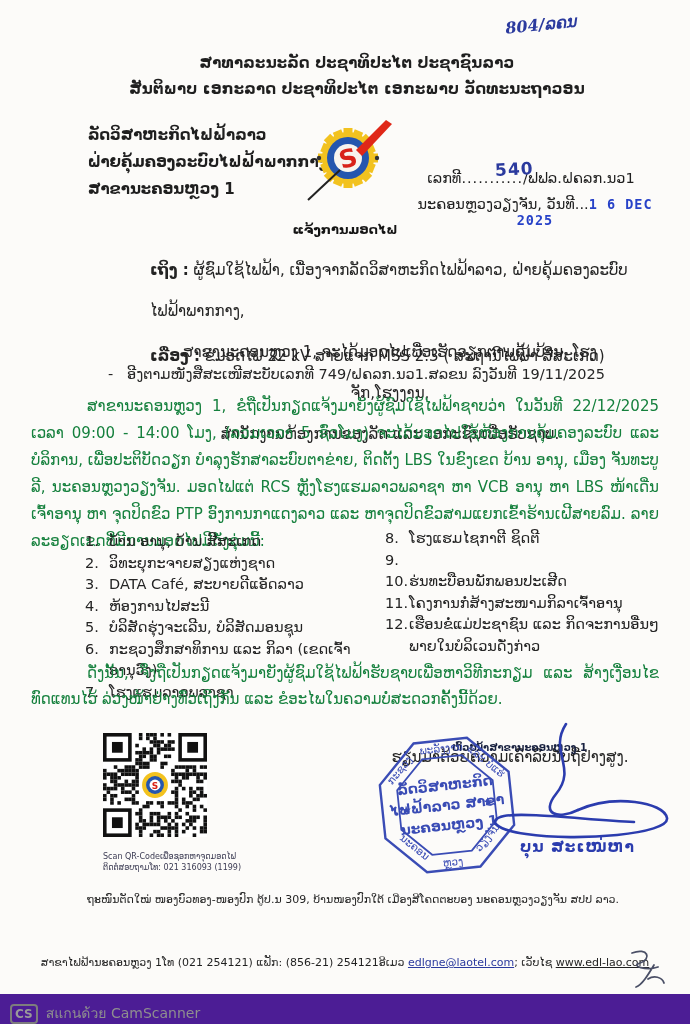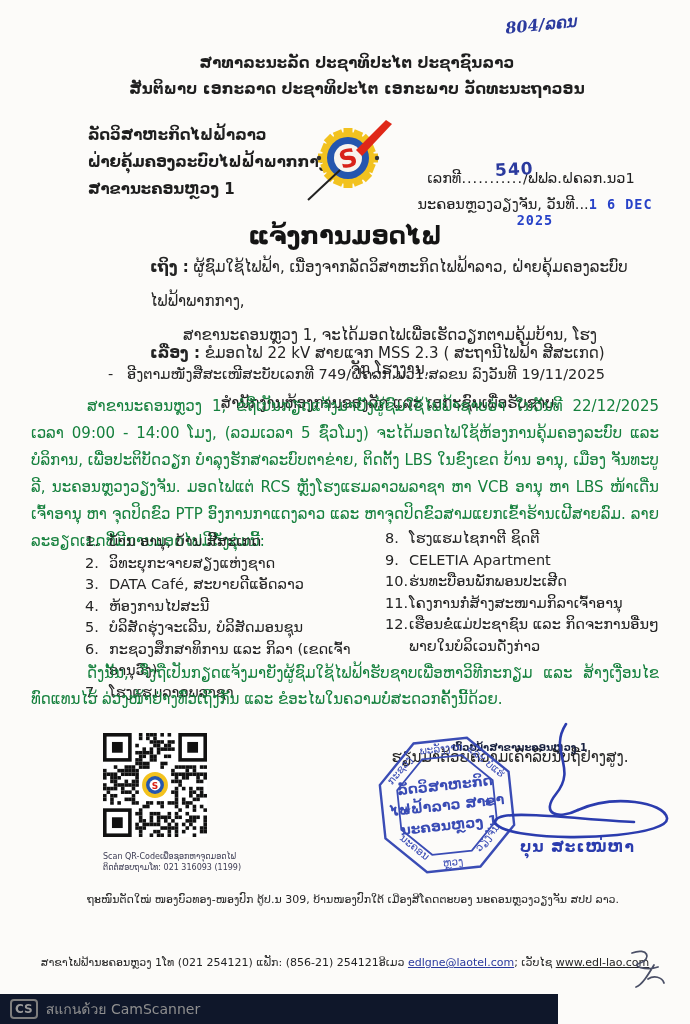--- a/index.html
+++ b/index.html
@@ -15,35 +15,35 @@
   
   .ink{color:#2b3a9e;}
   .hand{font-family:"DejaVu Serif","Liberation Serif",serif;font-style:italic;}
   
   .hdr{width:100%;font-size:15px;font-weight:bold;color:#1f1f1f;letter-spacing:.2px;padding-left:12px;}
   .org{font-size:15px;font-weight:bold;line-height:27px;color:#1f1f1f;}
   .refline{font-size:14.5px;color:#1f1f1f;}
   .dots{letter-spacing:1px;}
   .hand-no{position:absolute;top:-11px;left:34px;font-size:17px;font-weight:bold;transform:rotate(-3deg);}
   .date-stamp{font-family:"DejaVu Sans Mono","Liberation Mono",monospace;font-weight:bold;color:#2742c8;font-size:13.5px;letter-spacing:1px;}
-  .doc-title{width:100%;font-size:24px;font-weight:bold;color:#141414;}
+  .doc-title{width:100%;font-size:13px;font-weight:bold;color:#141414;}
   .para{font-size:15px;line-height:27px;text-align:justify;color:#15803d;}
   .indent{text-indent:56px;}
   .lbl{font-weight:bold;}
-  .recip{font-size:15px;line-height:34px;color:#242424;}
+  .recip{font-size:15px;line-height:41px;color:#242424;}
   .list-item{display:flex;font-size:14.5px;line-height:21.5px;color:#242424;}
   .list-item .num{width:24px;flex:0 0 24px;}
   .salute{font-size:15px;color:#242424;}
   .sig-title{font-size:10px;font-weight:bold;color:#17203f;}
   .sig-name{font-size:15.5px;font-weight:bold;color:#2b3cae;letter-spacing:1px;}
   .qr-cap{font-size:8px;line-height:11px;color:#3a3a52;}
   .footer{width:100%;font-size:11px;line-height:23px;color:#1f1f1f;}
   .footer .lnk{text-decoration:underline;}
   
-  .cs-bar{left:0;bottom:0;width:558px;height:30px;background:#0f172a;display:flex;align-items:center;gap:8px;padding-left:10px;box-sizing:border-box;}
+  .cs-bar{left:0;bottom:0;width:690px;height:30px;background:#4c1d95;display:flex;align-items:flex-end;gap:8px;padding-left:10px;box-sizing:border-box;}
   .cs-badge{border:2px solid #7d7d7d;border-radius:4px;color:#9a9a9a;font-size:12px;font-weight:bold;padding:0 3px;line-height:16px;}
   .cs-label{color:#8f8f8f;font-size:14px;}
   svg text{font-family:"DejaVu Sans","Liberation Sans",sans-serif;}
 </style>
 </head>
 <body>
 
 <div class="page">
 
   <div class="abs ink hand" style="left:505px;top:10px;width:170px;font-size:16px;transform:rotate(-6deg);font-weight:bold;">804/ລຄນ</div>
@@ -138,21 +138,20 @@
       </div>
   </div>
 
   <div class="abs" style="left:385px;top:528px;width:280px;">
     <div class="list-item">
         <span class="num">8.</span>
         <span>ໂຮງແຮມໄຊກາຕີ ຊິດຕີ</span>
       </div>
     <div class="list-item">
         <span class="num">9.</span>
-        <span>CELETIA Apartment</span>
       </div>
     <div class="list-item">
         <span class="num">10.</span>
         <span>ຮ່ນທະບືອນພັກພອນປະເສີດ</span>
       </div>
     <div class="list-item">
         <span class="num">11.</span>
         <span>ໂຄງການກໍ່ສ້າງສະໜາມກິລາເຈົ້າອານຸ</span>
       </div>
     <div class="list-item">

